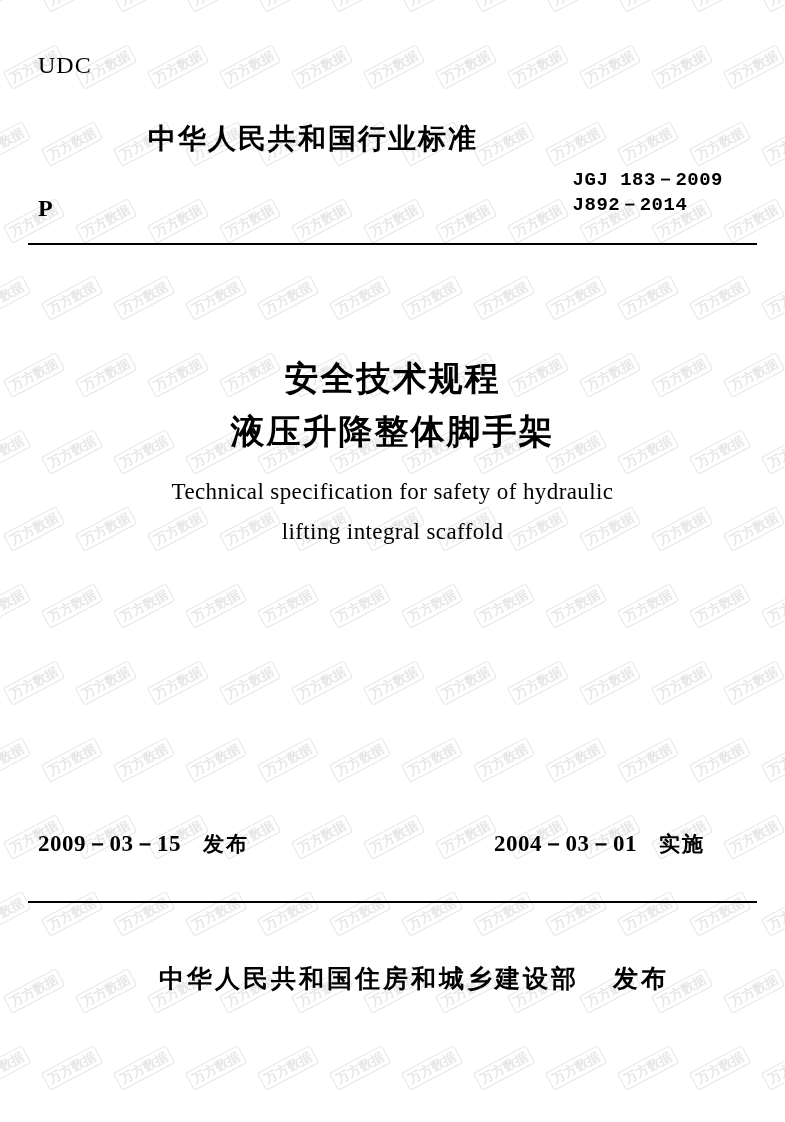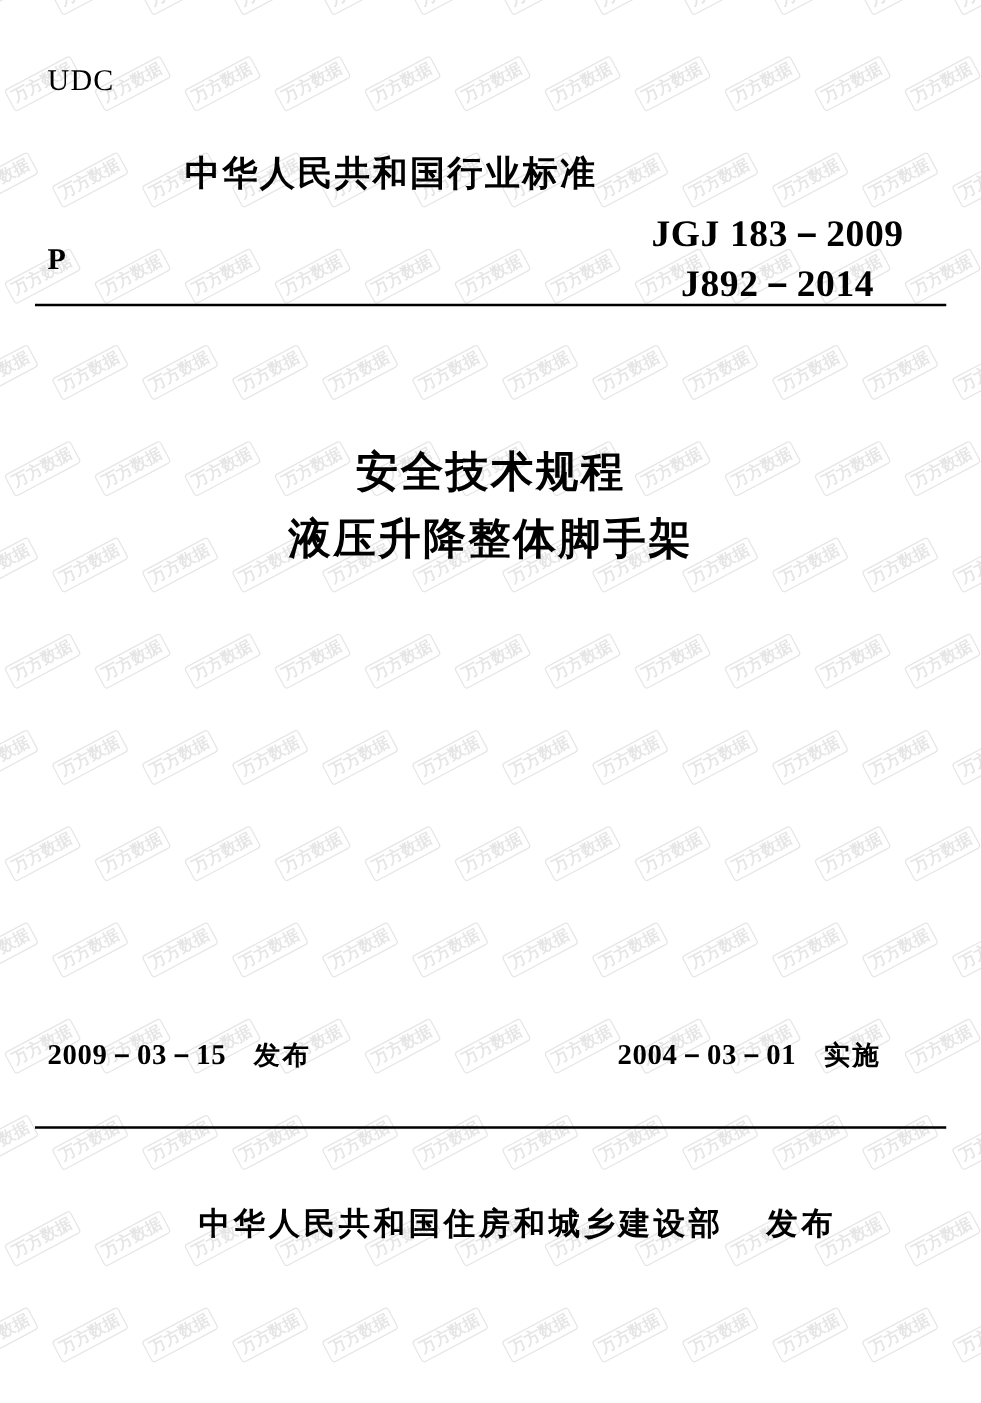--- a/index.html
+++ b/index.html
@@ -90,24 +90,24 @@
        2px 0 0 #fff,
       -2px 0 0 #fff,
        0 2px 0 #fff,
        0 -2px 0 #fff,
        3px 3px 0 #000;
   }
   .std-no {
     position: absolute;
     right: 62px;
     top: 168px;
-    text-align: center;
-    font-size: 30px;
-    font-weight: 700;
-    font-family: Liberation Serif, serif;
+    text-align: left;
+    font-size: 19px;
+    font-weight: 700;
+    font-family: Liberation Mono, monospace;
     line-height: 1.32;
     letter-spacing: 0.5px;
     white-space: nowrap;
   }
 
   .rule {
     position: absolute;
     left: 28px;
     width: 729px;
     border-top: 2px solid #000;
@@ -203,20 +203,24 @@
     <div>J892－2014</div>
   </div>
 
   <div class="rule rule-top"></div>
 
   <div class="title-cn">
     <div>安全技术规程</div>
     <div>液压升降整体脚手架</div>
   </div>
 
+  <div class="title-en">
+    <div>Technical specification for safety of hydraulic</div>
+    <div>lifting integral scaffold</div>
+  </div>
 
   <div class="dates">
     <div class="date-group date-left">
       <span>2009－03－15</span>
       <span class="word">发布</span>
     </div>
     <div class="date-group date-right">
       <span>2004－03－01</span>
       <span class="word">实施</span>
     </div>

